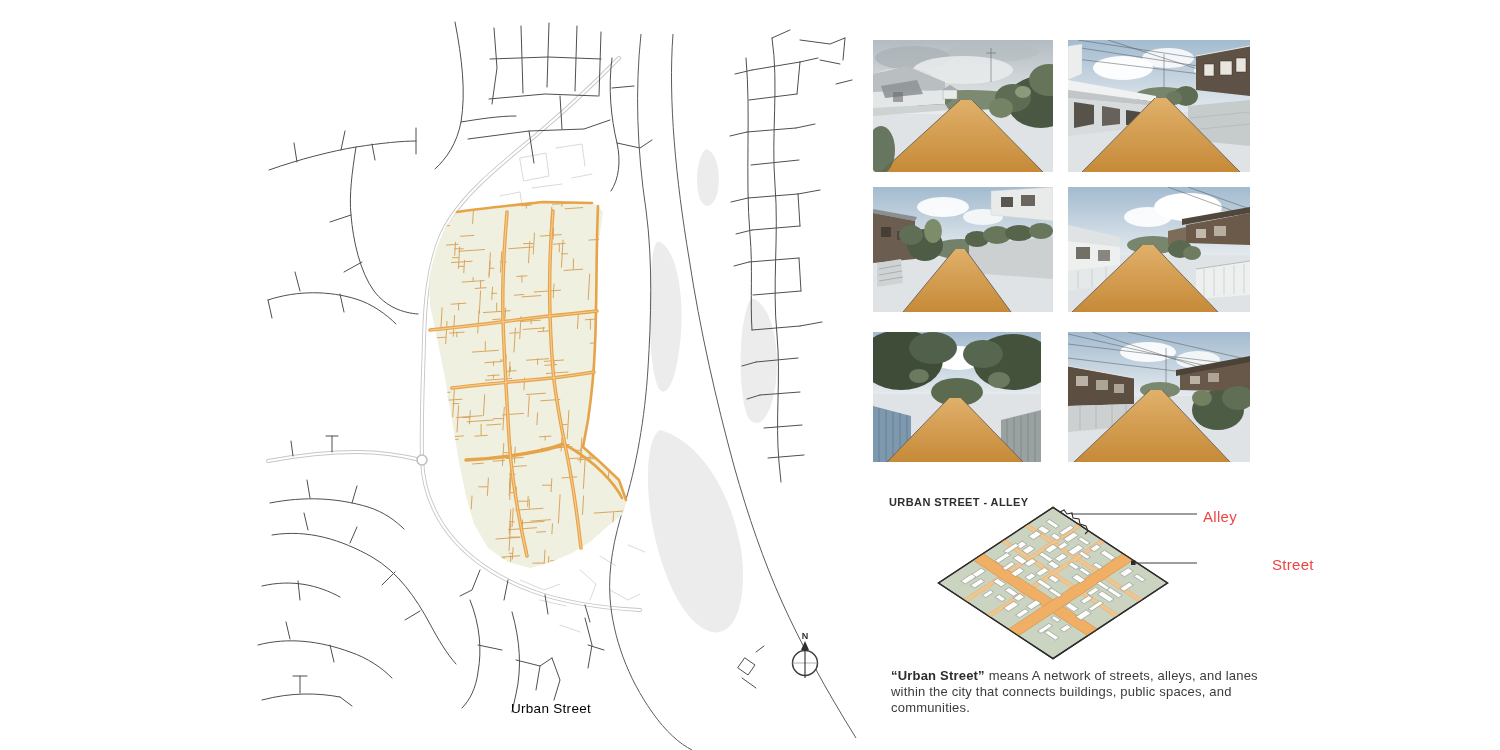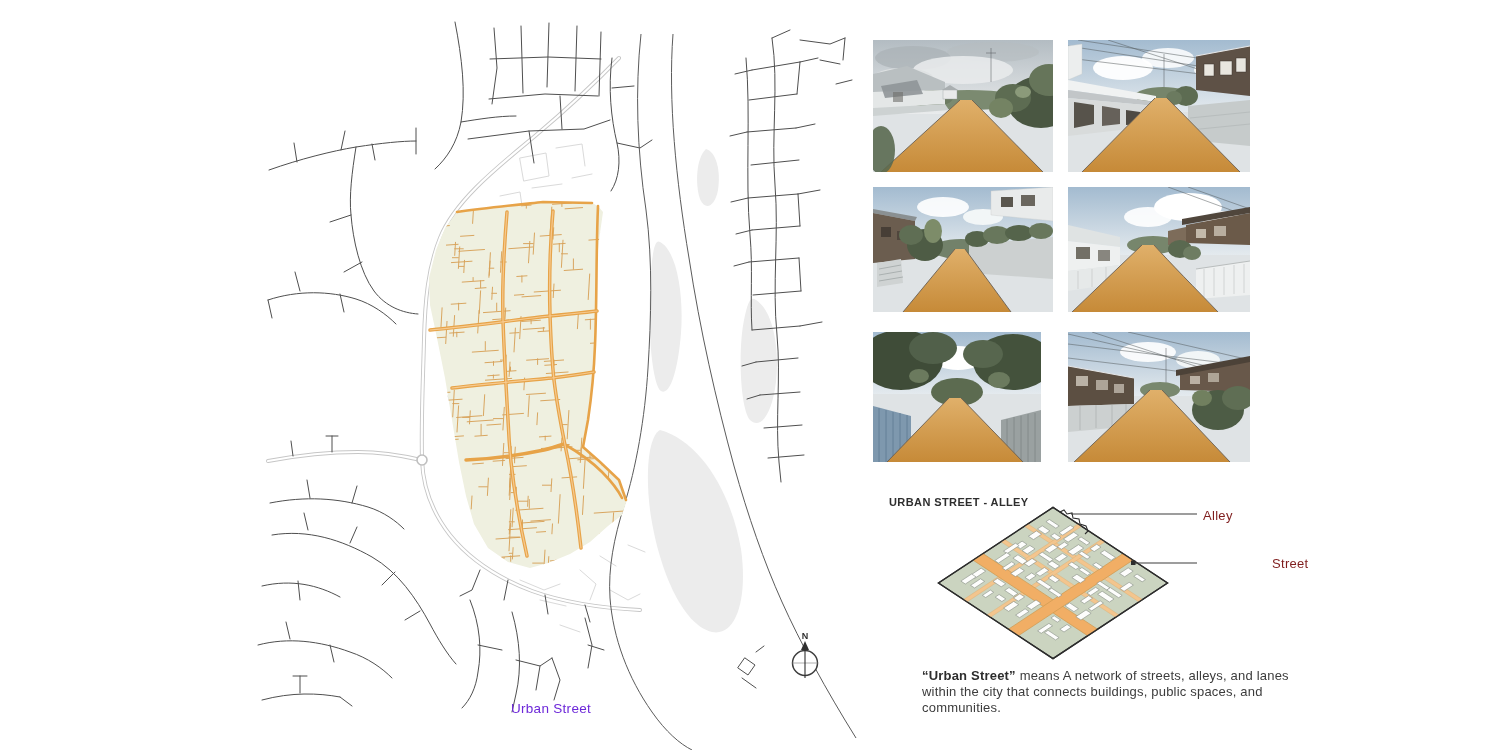--- a/index.html
+++ b/index.html
@@ -23,23 +23,23 @@
   
   .ph{position:absolute;overflow:hidden;background:#dfe3e5;}
   .ph svg{width:100%;height:100%;}
   .pline{stroke:#54585a;stroke-width:.6;fill:none;opacity:.85}
 
   
   #diagram-buildings rect{fill:#fdfdfc;stroke:#878d85;stroke-width:.6}
   .lead{stroke:#3c3c3c;stroke-width:1.1;fill:none}
 
   
-  .map-caption{font-size:13.5px;color:#6d28d9;text-align:center;letter-spacing:.3px;}
+  .map-caption{font-size:13.5px;color:#000000;text-align:center;letter-spacing:.3px;}
   .sec-heading{font-size:11px;font-weight:700;color:#2e2e2e;letter-spacing:.4px;}
-  .diag-label{font-size:13px;color:#7f1d1d;letter-spacing:.3px;}
+  .diag-label{font-size:15px;color:#ef4444;letter-spacing:.3px;}
   .caption{font-size:13px;line-height:1.22;color:#3c3c3c;width:382px;letter-spacing:.2px;}
   .caption b{font-weight:700;color:#2d2d2d;}
 </style>
 </head>
 <body>
 
 <div id="stage">
 
   <svg class="abs" style="left:250px;top:0;width:610px;height:750px" viewBox="250 0 610 750" xmlns="http://www.w3.org/2000/svg">
     <defs>
@@ -604,17 +604,17 @@
     <path d="M1060 512 l4 -2 l3 4 l5 -1 l1 5 l6 1 l1 5 l6 2 l2 5 l-3 3" stroke="#2d2d2d" stroke-width="1.1" fill="none"></path>
 
     <path class="lead" d="M1071 514 L1197 514"></path>
     <path class="lead" d="M1134 563 L1197 563"></path>
     <rect x="1131" y="560.5" width="4.5" height="4.5" fill="#2d2d2d"></rect>
   </svg>
 
   <div class="abs diag-label" style="left:1203px;top:508px;">Alley</div>
   <div class="abs diag-label" style="left:1272px;top:556px;">Street</div>
 
-  <div class="abs caption" style="left:922px;top:668px;">
+  <div class="abs caption" style="left:891px;top:668px;">
     <b>“Urban Street”</b><span> means A network of streets, alleys, and lanes within the city that connects buildings, public spaces, and communities.</span>
   </div>
 
 </div>
 
 </body></html>

